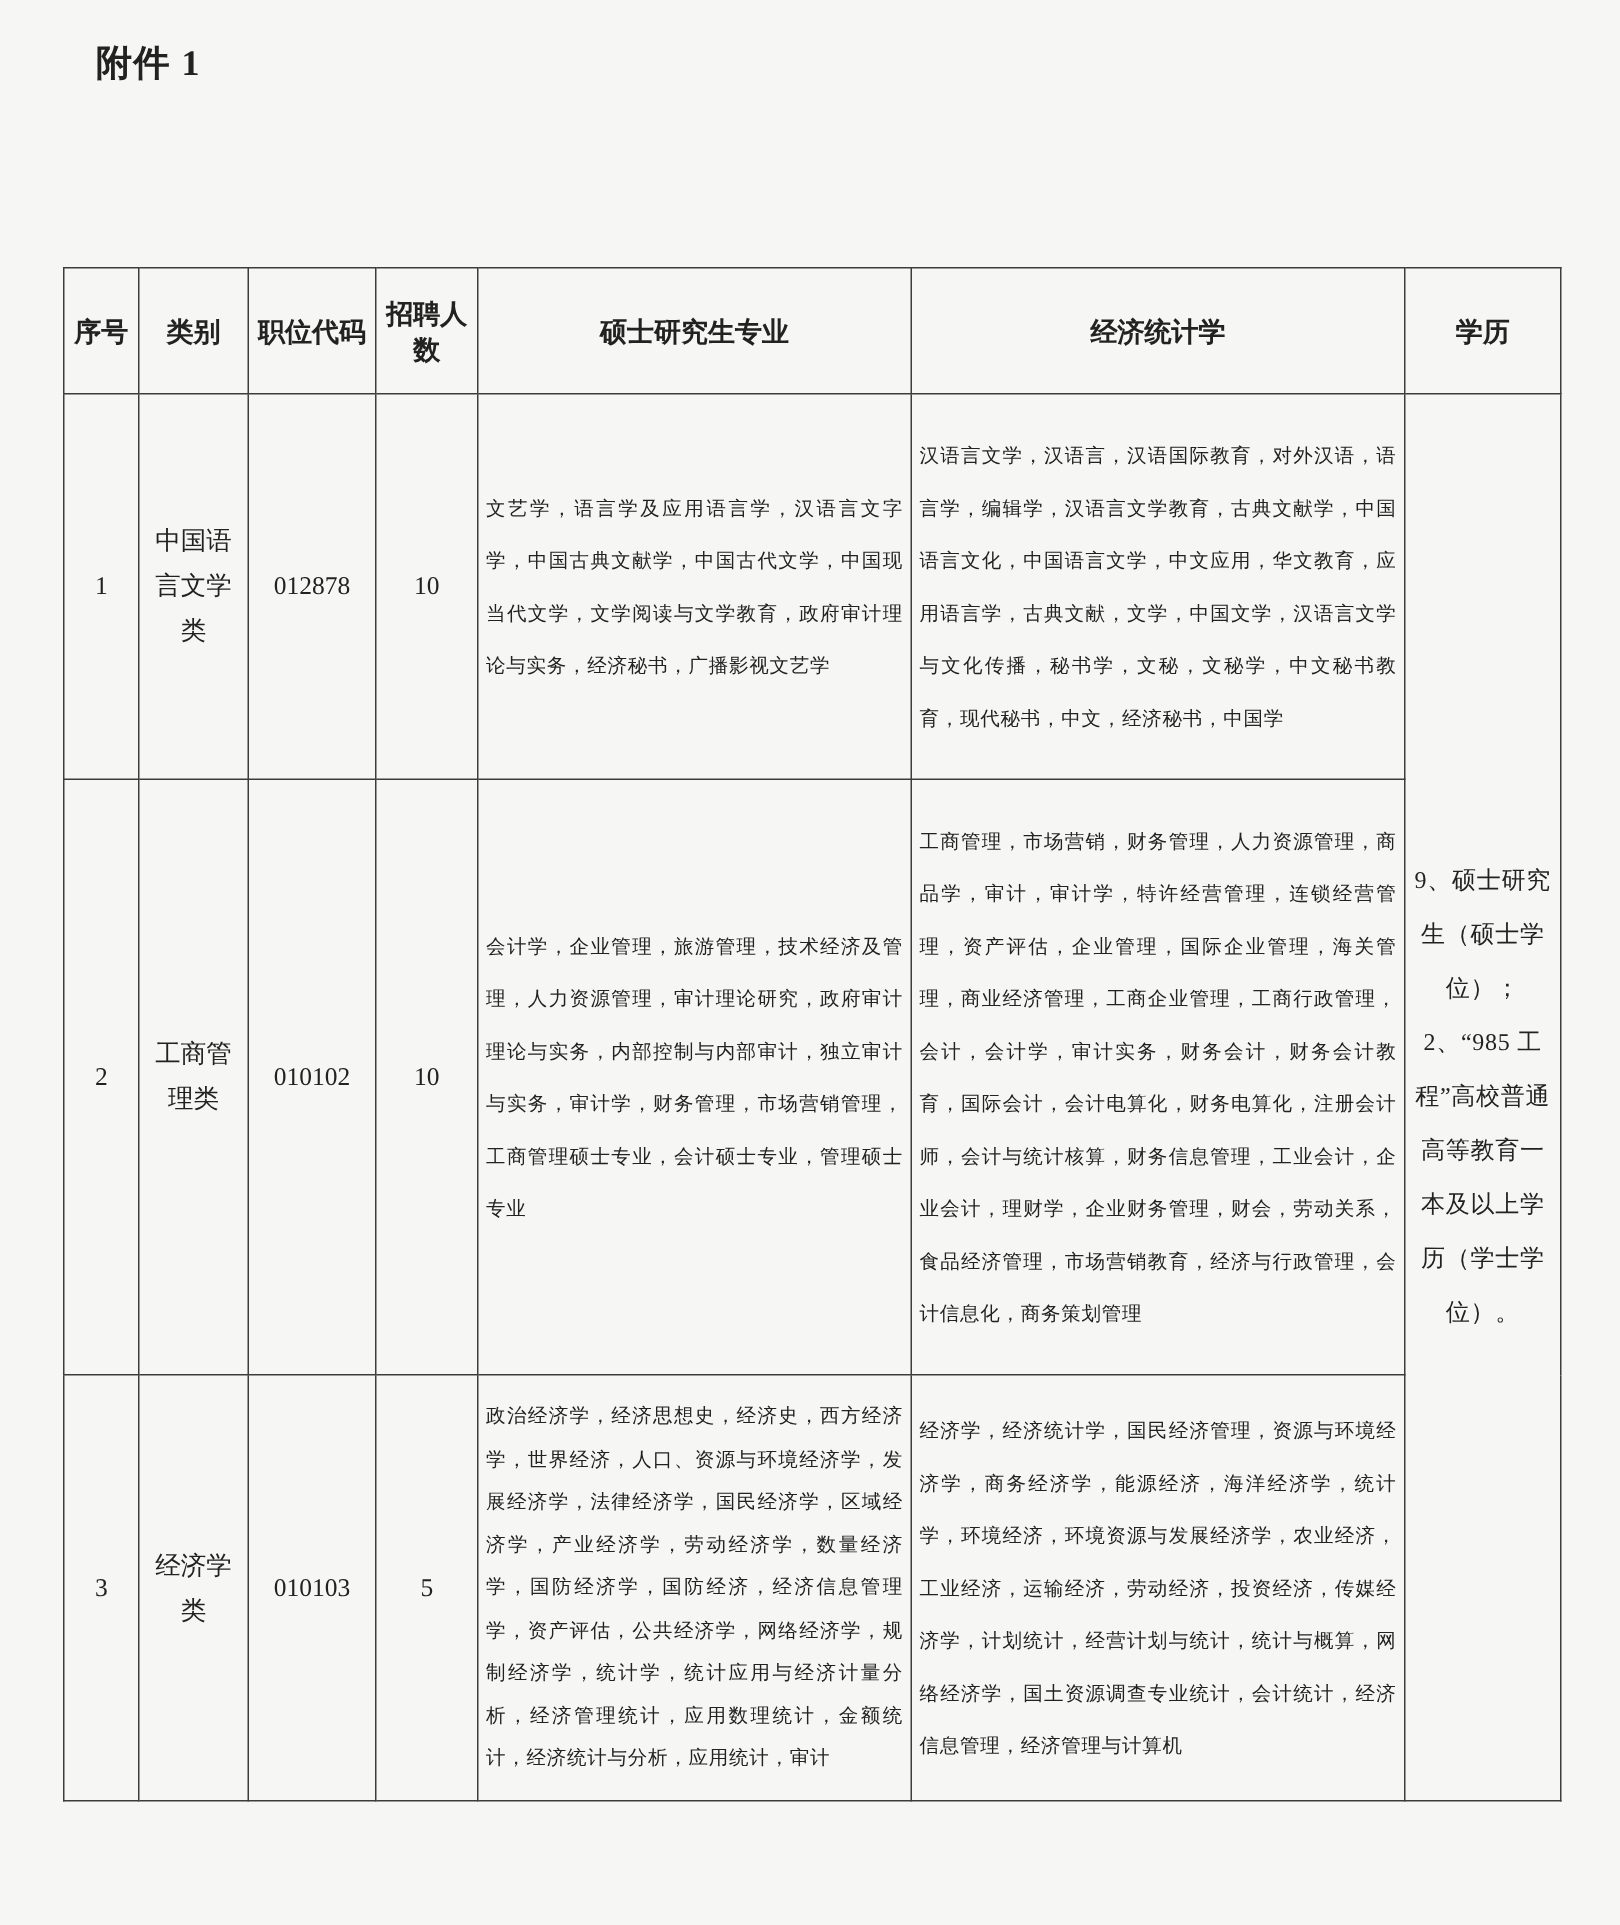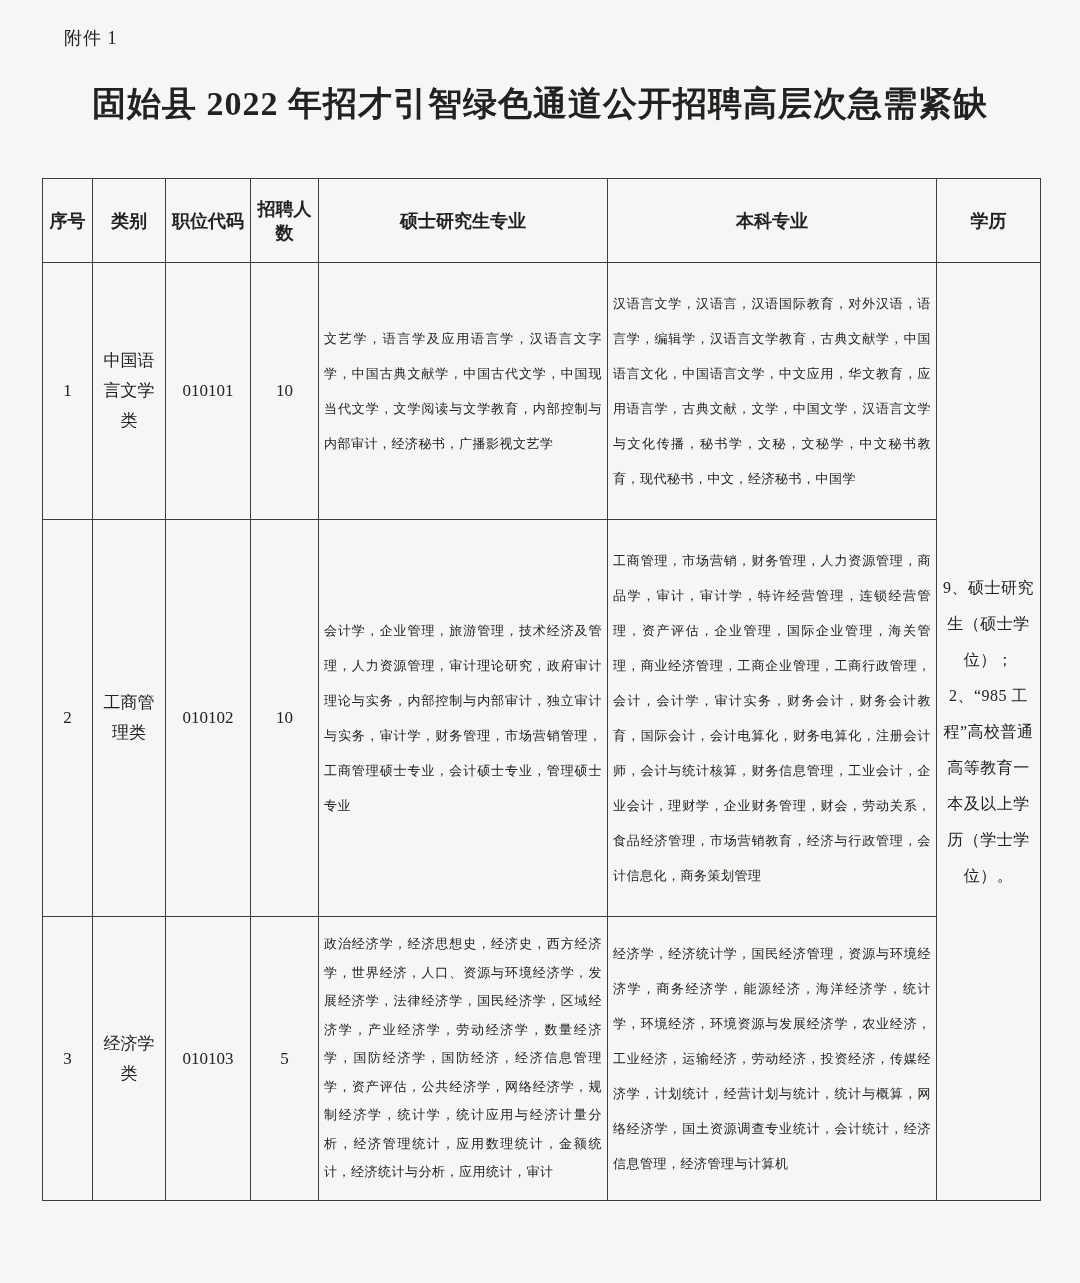--- a/index.html
+++ b/index.html
@@ -12,22 +12,22 @@
     background: #f6f6f4;
     font-family: "Liberation Serif", "DejaVu Serif", serif;
     color: #222220;
     position: relative;
     overflow: hidden;
   }
   .attachment {
     position: absolute;
     left: 64px;
     top: 26px;
-    font-size: 18px;
-    font-weight: normal;
+    font-size: 24px;
+    font-weight: bold;
     letter-spacing: 1px;
   }
   .doc-title {
     position: absolute;
     left: 40px;
     top: 78px;
     width: 1000px;
     text-align: center;
     font-size: 34px;
     font-weight: bold;
@@ -82,51 +82,51 @@
   tr.row-1  { height: 257px; }
   tr.row-2  { height: 397px; }
   tr.row-3  { height: 284px; }
 </style>
 </head>
 <body>
 
 <div class="attachment">附件 1</div>
 
 <div class="doc-title">
-  <span>固始县 2022 年招才引智绿色通道公开招聘高层次急需紧缺</span><br>
+  <br>
 </div>
 
 <table class="plan">
   <colgroup>
     <col style="width:50px">
     <col style="width:73px">
     <col style="width:85px">
     <col style="width:68px">
     <col style="width:289px">
     <col style="width:329px">
     <col style="width:104px">
   </colgroup>
   <thead>
     <tr class="hdr">
       <th>序号</th>
       <th>类别</th>
       <th>职位代码</th>
       <th>招聘人数</th>
       <th>硕士研究生专业</th>
-      <th>本科专业</th>
+      <th>经济统计学</th>
       <th>学历</th>
     </tr>
   </thead>
   <tbody>
     <tr class="row-1">
       <td class="c">1</td>
       <td class="c">中国语言文学类</td>
-      <td class="c">010101</td>
+      <td class="c">012878</td>
       <td class="c">10</td>
-      <td class="majors">文艺学，语言学及应用语言学，汉语言文字学，中国古典文献学，中国古代文学，中国现当代文学，文学阅读与文学教育，内部控制与内部审计，经济秘书，广播影视文艺学</td>
+      <td class="majors">文艺学，语言学及应用语言学，汉语言文字学，中国古典文献学，中国古代文学，中国现当代文学，文学阅读与文学教育，政府审计理论与实务，经济秘书，广播影视文艺学</td>
       <td class="majors">汉语言文学，汉语言，汉语国际教育，对外汉语，语言学，编辑学，汉语言文学教育，古典文献学，中国语言文化，中国语言文学，中文应用，华文教育，应用语言学，古典文献，文学，中国文学，汉语言文学与文化传播，秘书学，文秘，文秘学，中文秘书教育，现代秘书，中文，经济秘书，中国学</td>
       <td class="edu" rowspan="3">
         <div>9、硕士研究生（硕士学位）；</div>
         <div>2、“985 工程”高校普通高等教育一本及以上学历（学士学位）。</div>
       </td>
     </tr>
     <tr class="row-2">
       <td class="c">2</td>
       <td class="c">工商管理类</td>
       <td class="c">010102</td>

